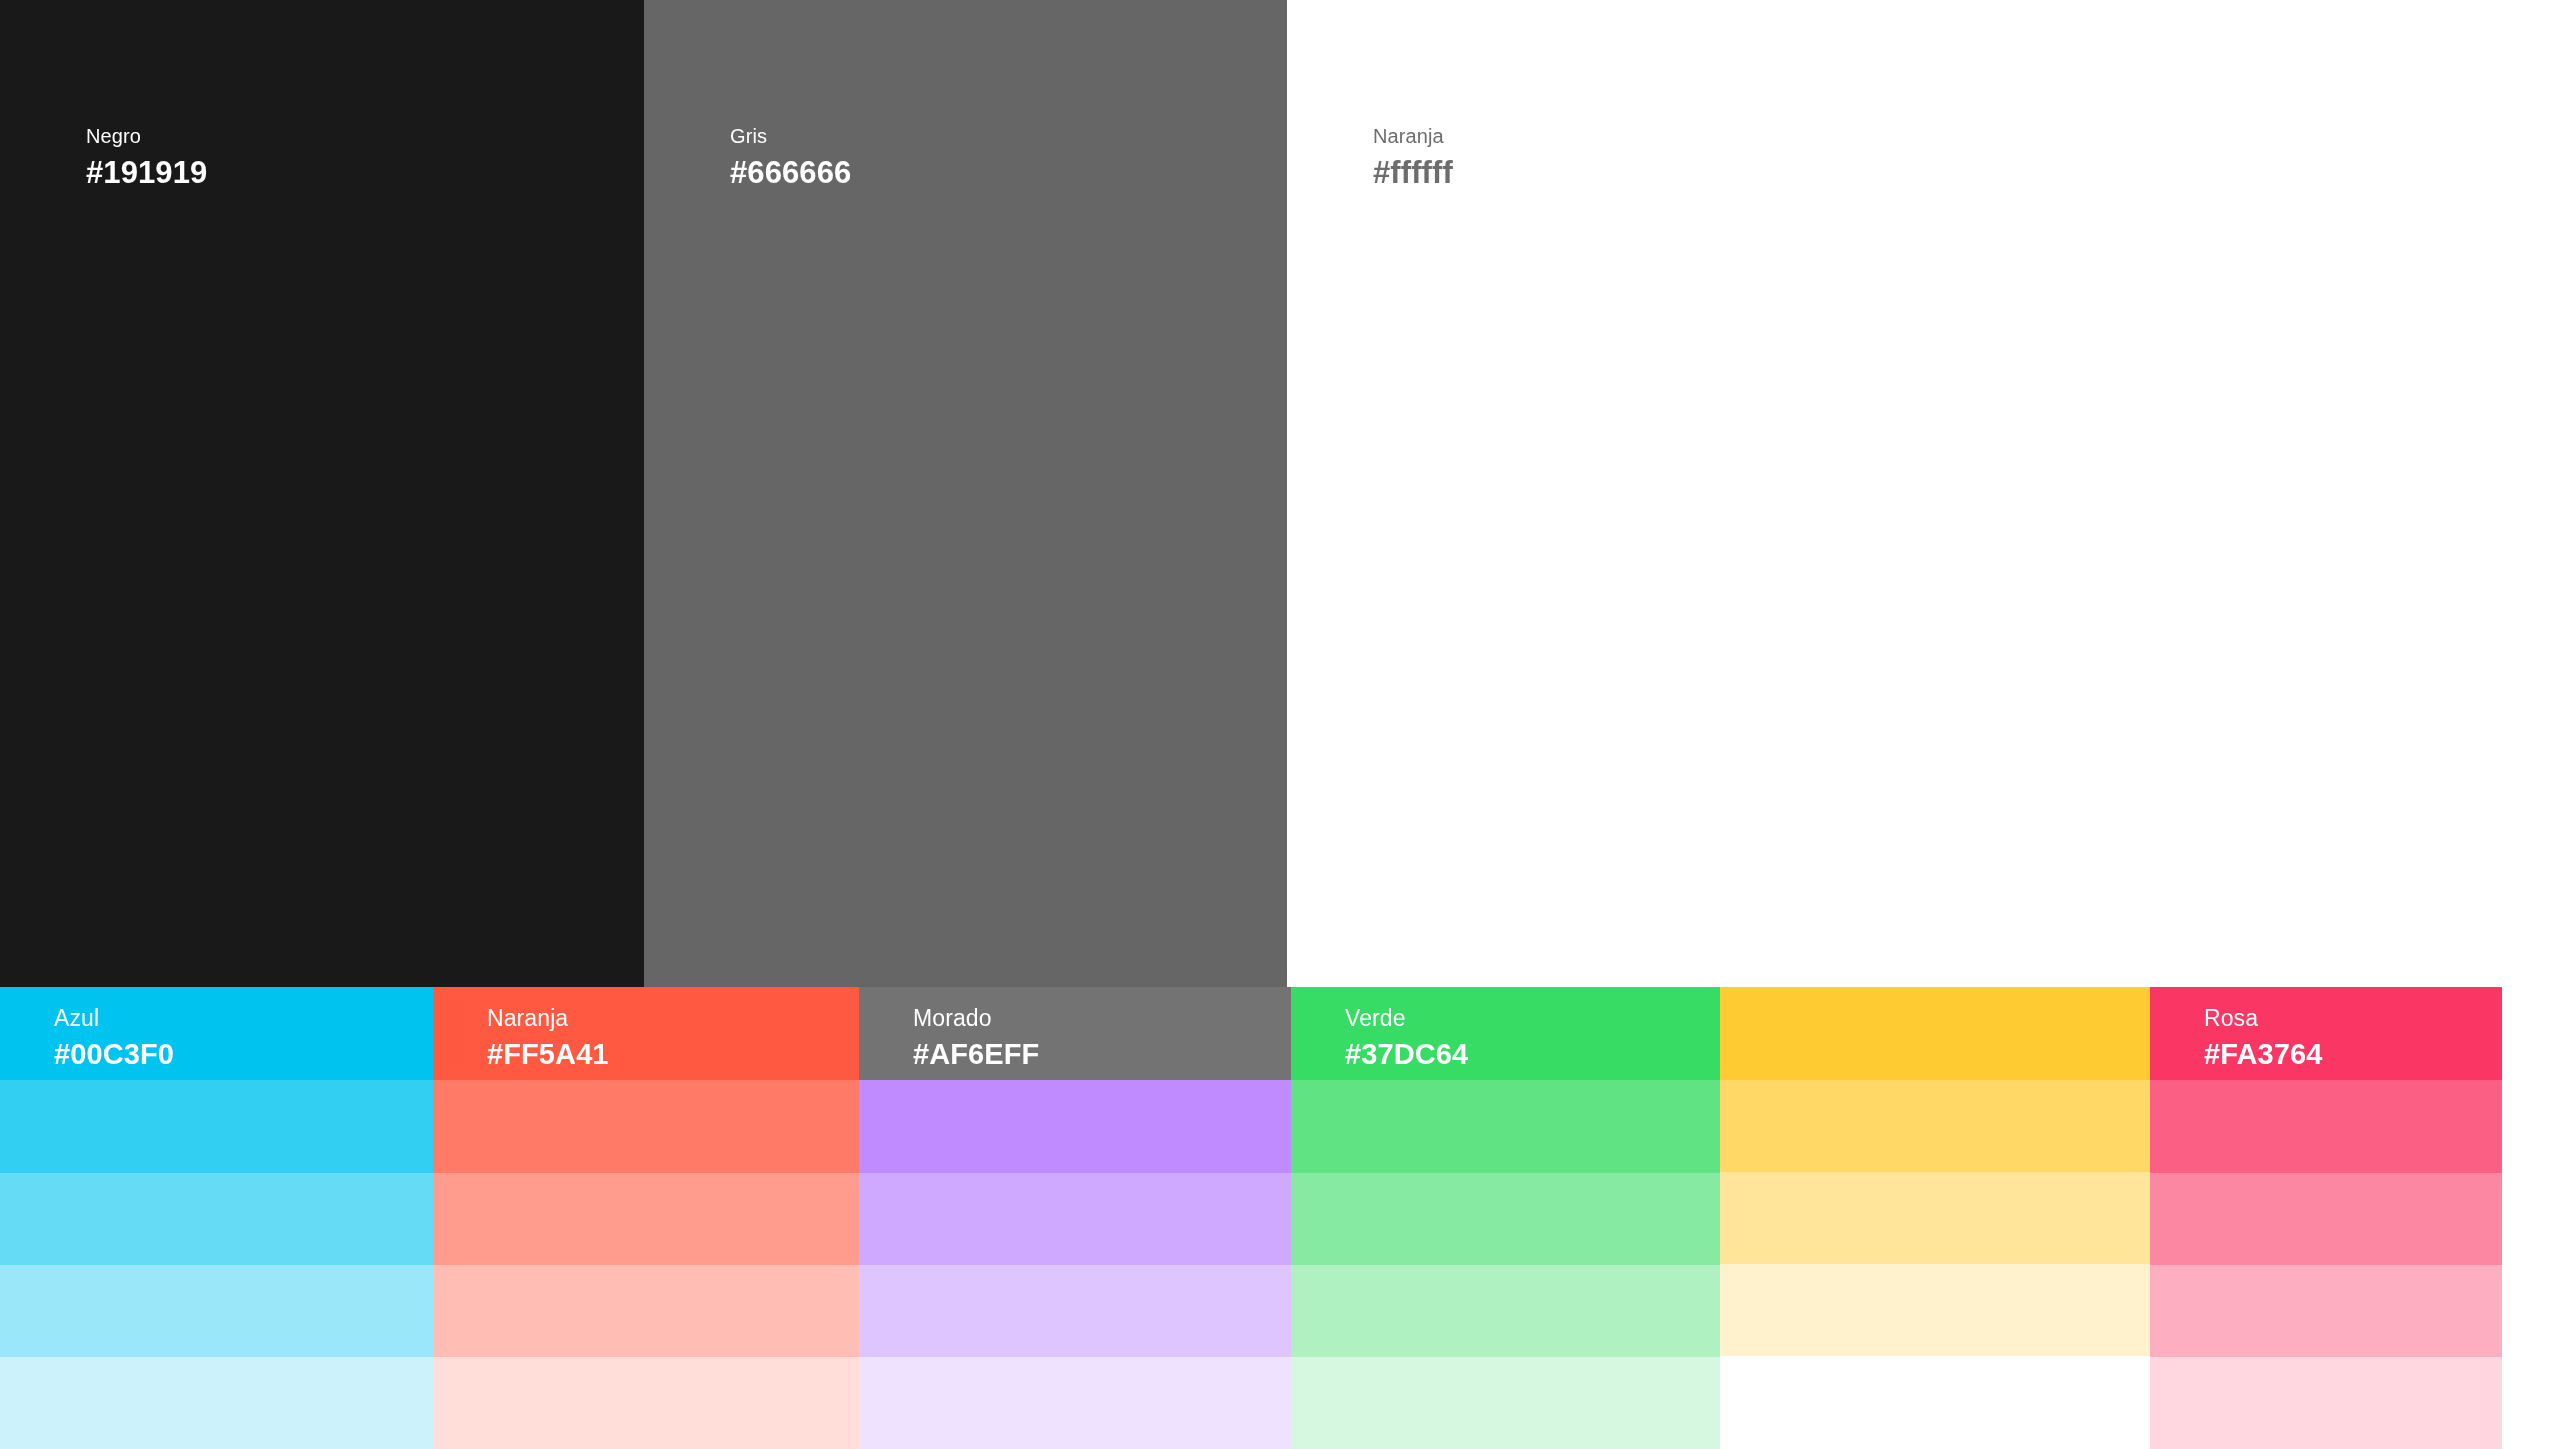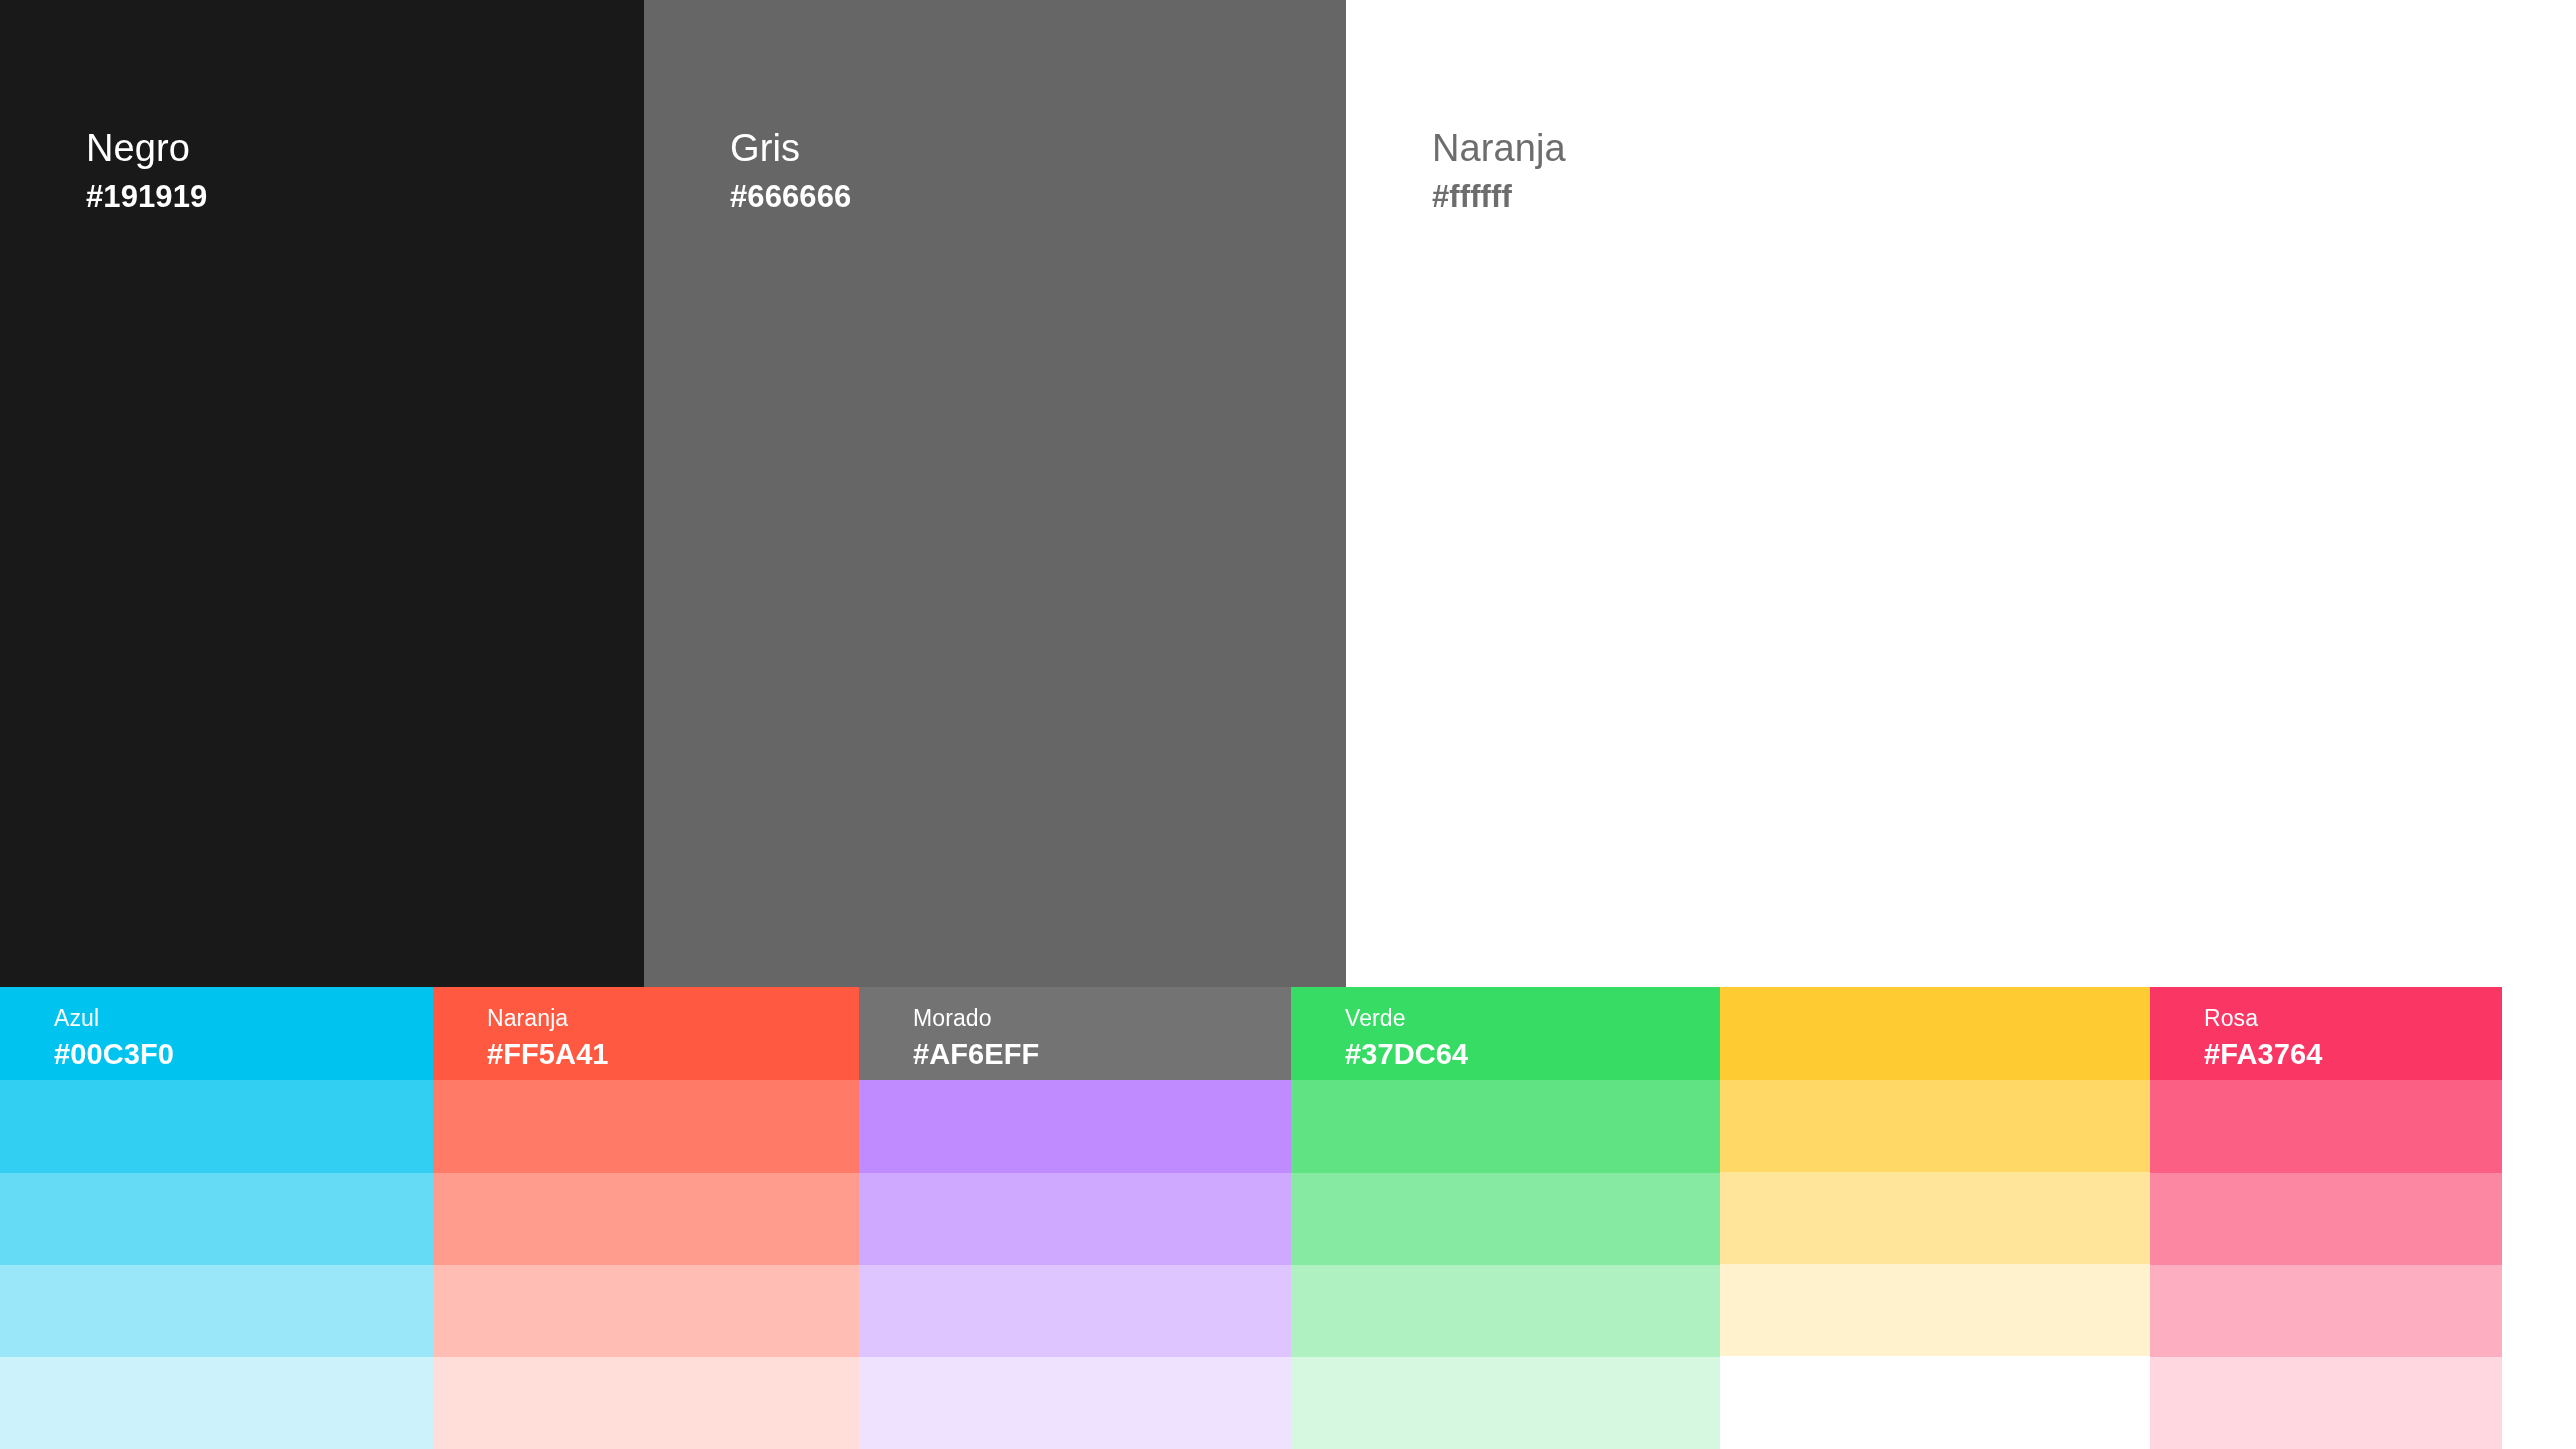--- a/index.html
+++ b/index.html
@@ -30,34 +30,34 @@
     width: 2576px;
     height: 987px;
     flex: 0 0 987px;
   }
   .neutral-swatch {
     position: relative;
     height: 100%;
     box-sizing: border-box;
   }
   .neutral-swatch.w-negro     { width: 644px; }
-  .neutral-swatch.w-gris      { width: 702px; }
+  .neutral-swatch.w-gris      { width: 643px; }
   .neutral-swatch.w-blanco    { width: 643px; }
   .neutral-swatch.w-grisclaro { width: 647px; }
 
   .neutral-label {
     position: absolute;
     left: 86px;
     top: 123px;
     line-height: 1.32;
     letter-spacing: 0.1px;
   }
   .neutral-name {
     display: block;
-    font-size: 38px;
+    font-size: 20px;
     font-weight: 400;
     margin-bottom: 4px;
   }
   .neutral-hex {
     display: block;
     font-size: 31px;
     font-weight: 700;
   }
 
   

